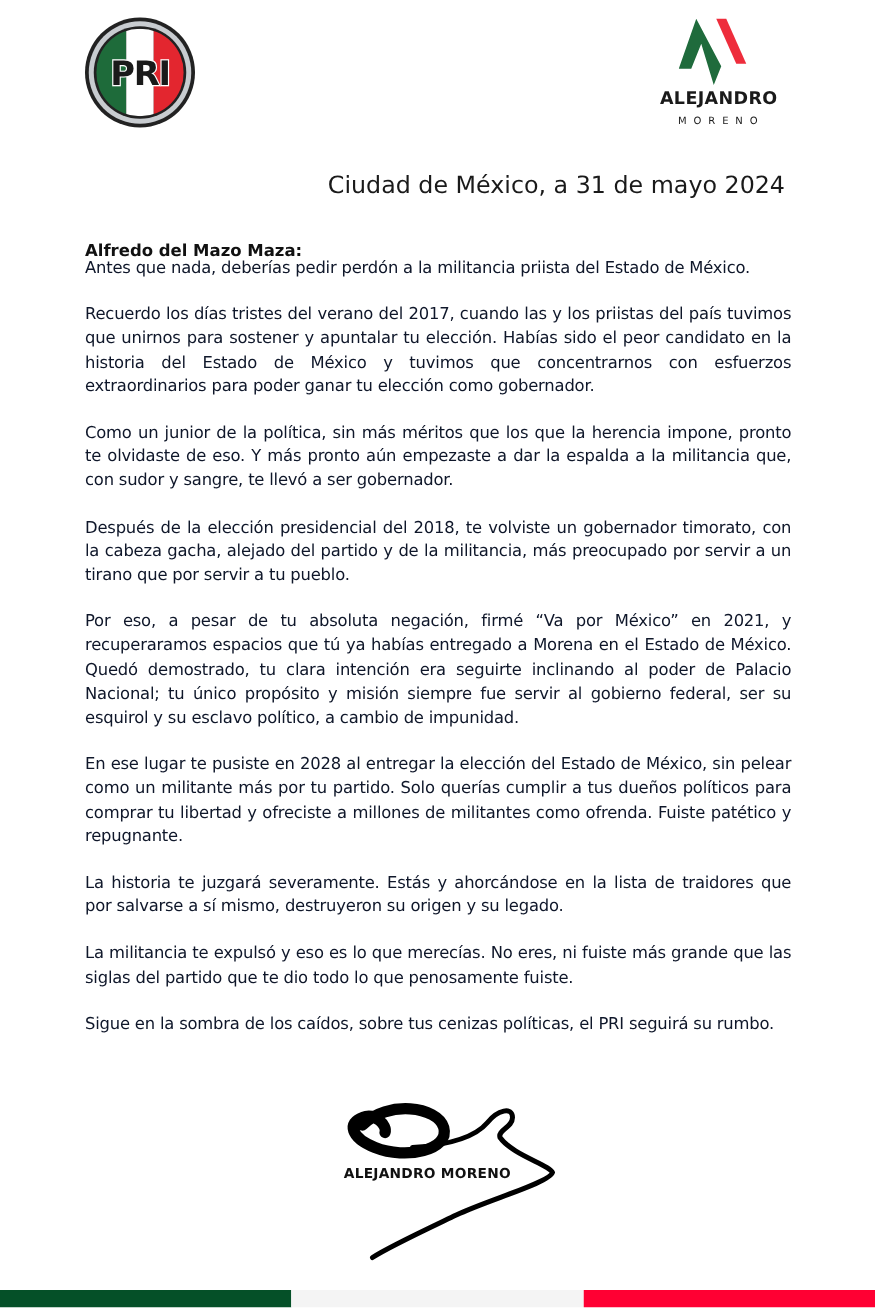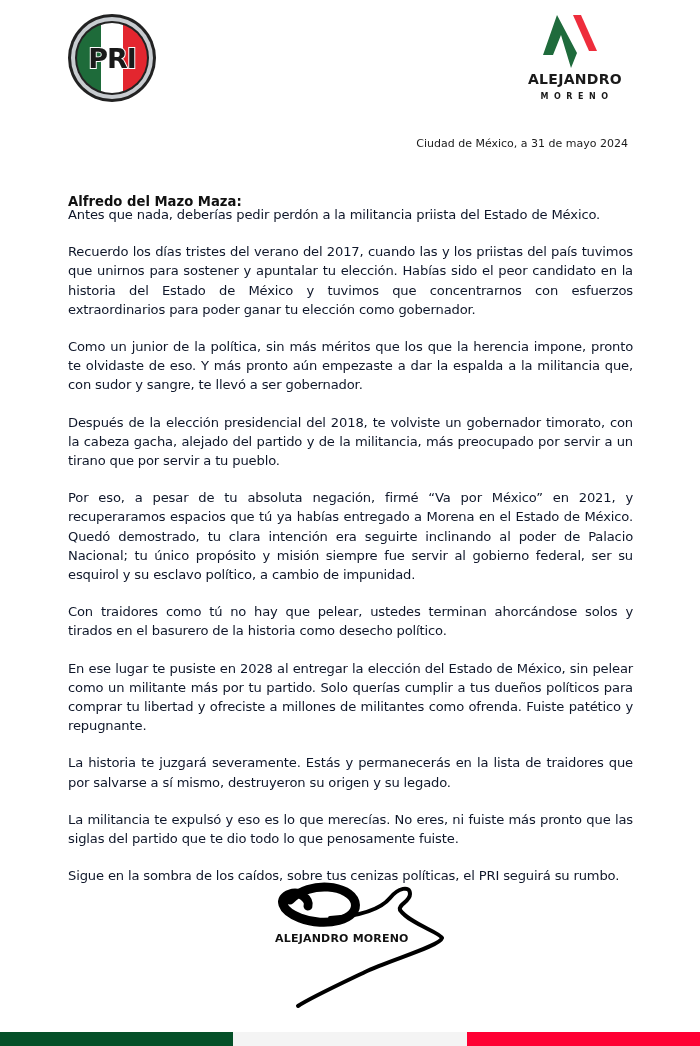--- a/index.html
+++ b/index.html
@@ -45,32 +45,32 @@
       font-size: 14px;
       letter-spacing: 0.3px;
       color: #1a1a1a;
     }
     .am-sub {
       position: absolute;
       left: 0; top: 84px;
       width: 140px;
       text-align: center;
       font-family: "DejaVu Sans", sans-serif;
-      font-weight: bold;
+      font-weight: normal;
       font-size: 8px;
       letter-spacing: 5.5px;
       color: #1a1a1a;
       padding-left: 4px;
       box-sizing: border-box;
     }
     .date {
       position: absolute;
       right: 72px;
       top: 137px;
-      font-size: 11px;
+      font-size: 19px;
       color: #1a1a1a;
     }
     .salutation {
       position: absolute;
       left: 68px;
       top: 172px;
       font-size: 13.2px;
       font-weight: bold;
       color: #111;
       margin-top: 22px;
@@ -152,24 +152,23 @@
 <div class="date">Ciudad de México, a 31 de mayo 2024</div>
 
 <div class="salutation">Alfredo del Mazo Maza:</div>
 
 <div class="body-text">
   <p>Antes que nada, deberías pedir perdón a la militancia priista del Estado de México.</p>
   <p>Recuerdo los días tristes del verano del 2017, cuando las y los priistas del país tuvimos que unirnos para sostener y apuntalar tu elección. Habías sido el peor candidato en la historia del Estado de México y tuvimos que concentrarnos con esfuerzos extraordinarios para poder ganar tu elección como gobernador.</p>
   <p>Como un junior de la política, sin más méritos que los que la herencia impone, pronto te olvidaste de eso. Y más pronto aún empezaste a dar la espalda a la militancia que, con sudor y sangre, te llevó a ser gobernador.</p>
   <p>Después de la elección presidencial del 2018, te volviste un gobernador timorato, con la cabeza gacha, alejado del partido y de la militancia, más preocupado por servir a un tirano que por servir a tu pueblo.</p>
   <p>Por eso, a pesar de tu absoluta negación, firmé “Va por México” en 2021, y recuperaramos espacios que tú ya habías entregado a Morena en el Estado de México. Quedó demostrado, tu clara intención era seguirte inclinando al poder de Palacio Nacional; tu único propósito y misión siempre fue servir al gobierno federal, ser su esquirol y su esclavo político, a cambio de impunidad.</p>
-  <p>Con traidores como tú no hay que pelear, ustedes terminan ahorcándose solos y tirados en el basurero de la historia como desecho político.</p>
   <p>En ese lugar te pusiste en 2028 al entregar la elección del Estado de México, sin pelear como un militante más por tu partido. Solo querías cumplir a tus dueños políticos para comprar tu libertad y ofreciste a millones de militantes como ofrenda. Fuiste patético y repugnante.</p>
-  <p>La historia te juzgará severamente. Estás y permanecerás en la lista de traidores que por salvarse a sí mismo, destruyeron su origen y su legado.</p>
-  <p>La militancia te expulsó y eso es lo que merecías. No eres, ni fuiste más pronto que las siglas del partido que te dio todo lo que penosamente fuiste.</p>
+  <p>La historia te juzgará severamente. Estás y ahorcándose en la lista de traidores que por salvarse a sí mismo, destruyeron su origen y su legado.</p>
+  <p>La militancia te expulsó y eso es lo que merecías. No eres, ni fuiste más grande que las siglas del partido que te dio todo lo que penosamente fuiste.</p>
   <p>Sigue en la sombra de los caídos, sobre tus cenizas políticas, el PRI seguirá su rumbo.</p>
 </div>
 
 <div class="signature">
   <svg width="190" height="130" viewBox="0 0 190 130" style="position:absolute;left:0;top:0;">
     <path d="M20,20 C40,0 80,5 85,22 C90,40 55,48 30,38 C10,30 8,18 20,14 C30,10 40,20 38,26" fill="none" stroke="#000" stroke-width="9" stroke-linecap="round"></path>
     <path d="M60,38 C90,36 110,30 120,18 C128,8 140,5 140,14 C140,22 128,24 130,30 C140,44 170,52 172,58 C170,66 120,80 95,92 C70,104 40,118 28,126" fill="none" stroke="#000" stroke-width="4" stroke-linecap="round"></path>
   </svg>
   <div class="sig-name">ALEJANDRO MORENO</div>
 </div>

